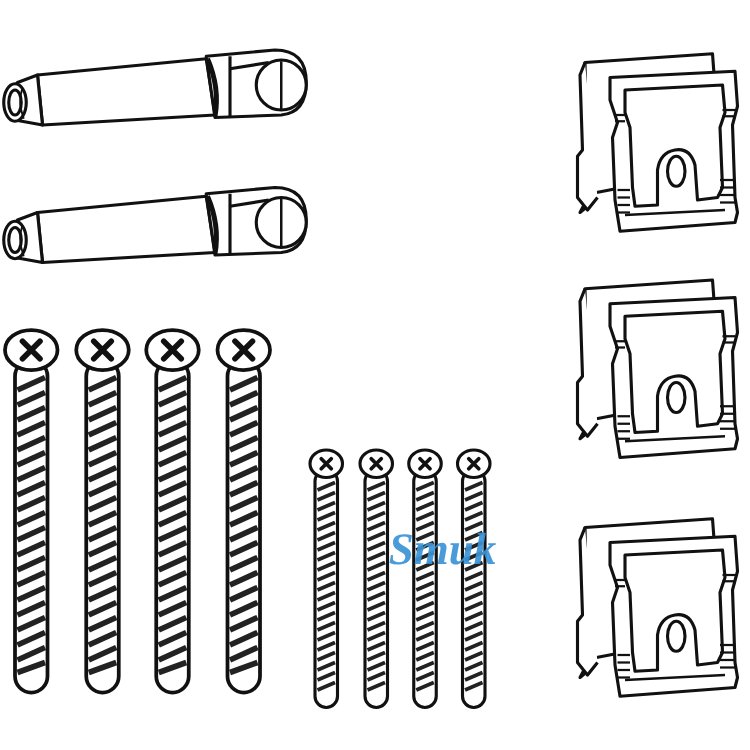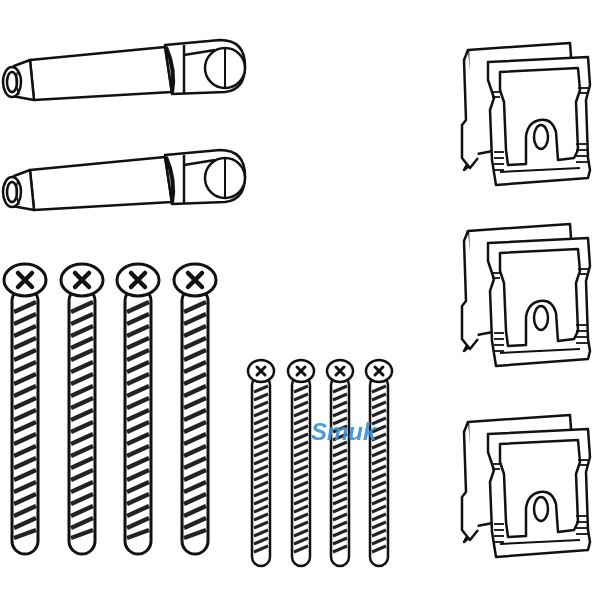--- a/index.html
+++ b/index.html
@@ -1,19 +1,19 @@
 <!DOCTYPE html>
 <html><head>
 <meta charset="utf-8">
 <style>
   html, body { margin: 0; padding: 0; background: #ffffff; }
   body { width: 600px; height: 600px; position: relative; overflow: hidden; font-family: "DejaVu Sans", sans-serif; }
   .watermark { position: absolute; left: 203px; top: 400px; width: 195px; height: 60px; pointer-events: none; }
   .wm-top { position: absolute; left: 0; top: 0; font-family: "DejaVu Sans", sans-serif; font-weight: bold; font-size: 21px; letter-spacing: 0.5px; color: #3a93d6; opacity: 0.92; white-space: nowrap; }
-  .wm-bottom { position: absolute; left: 108px; top: 18px; font-family: Liberation Sans, sans-serif; font-style: italic; font-weight: bold; font-size: 24px; color: #3a93d6; opacity: 0.92; white-space: nowrap; }
+  .wm-bottom { position: absolute; left: 108px; top: 18px; font-family: Liberation Serif, serif; font-style: italic; font-weight: bold; font-size: 36px; color: #3a93d6; opacity: 0.92; white-space: nowrap; }
 </style>
 </head>
 <body>
 
 <svg width="600" height="600" viewBox="0 0 600 600" style="position:absolute;left:0;top:0">
   <defs>
 
     <g id="pin" fill="#fff" stroke="#111" stroke-width="2.5" stroke-linejoin="round">
 
       <path d="M30 60 L165 47 L172 92 L34 100 Z"></path>

